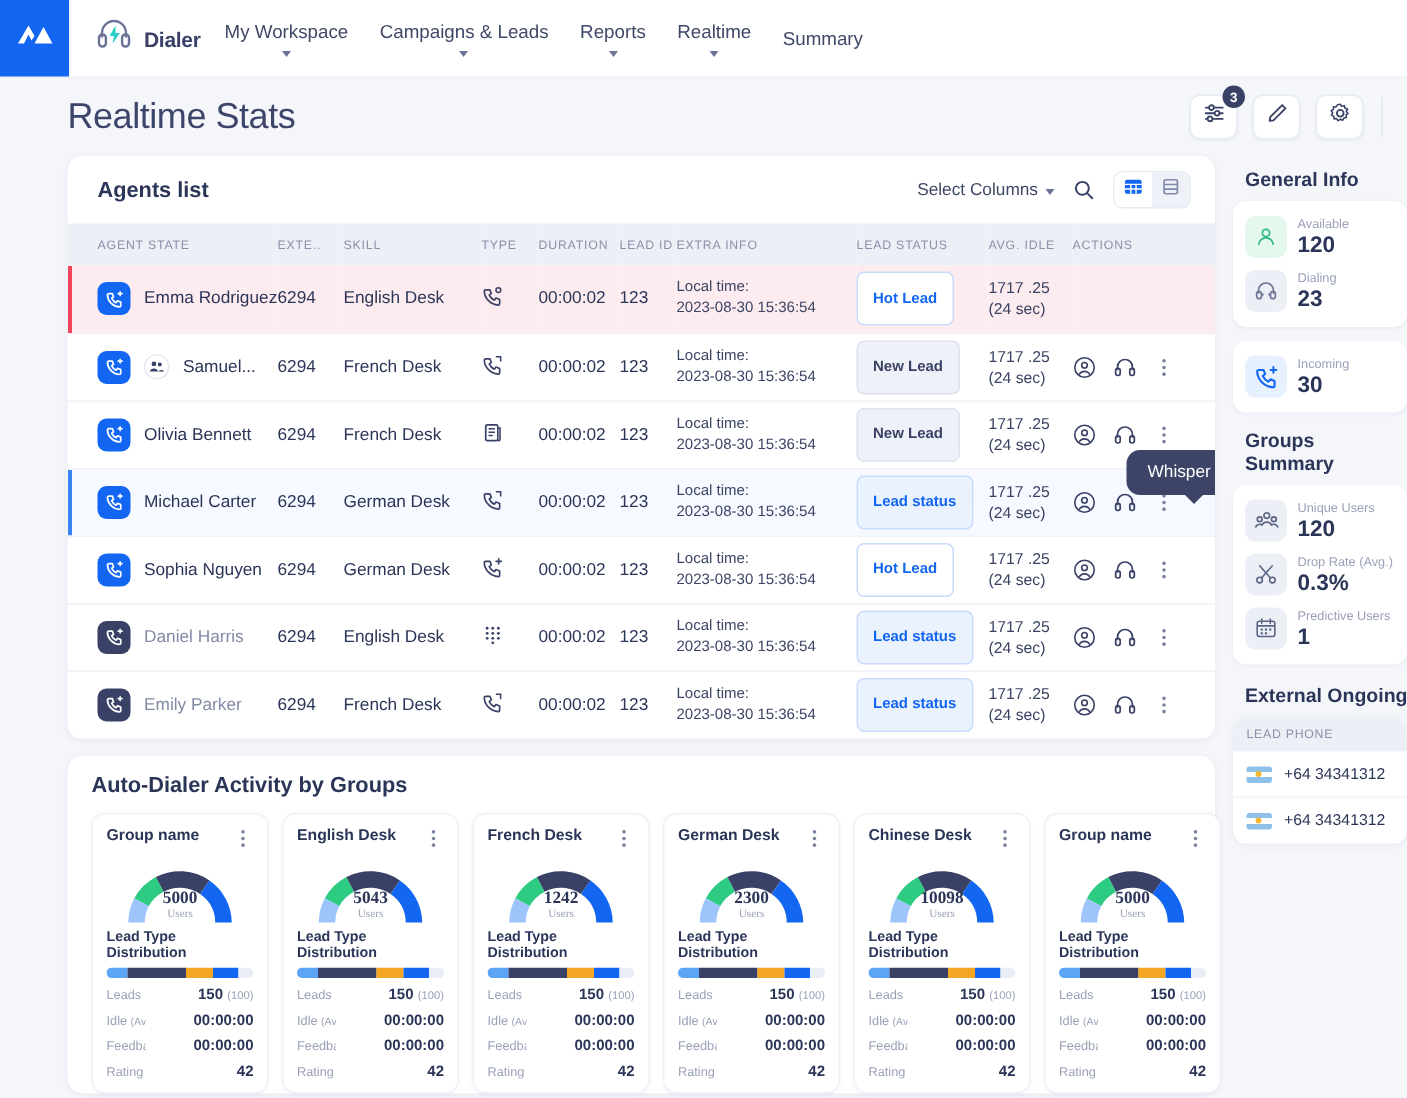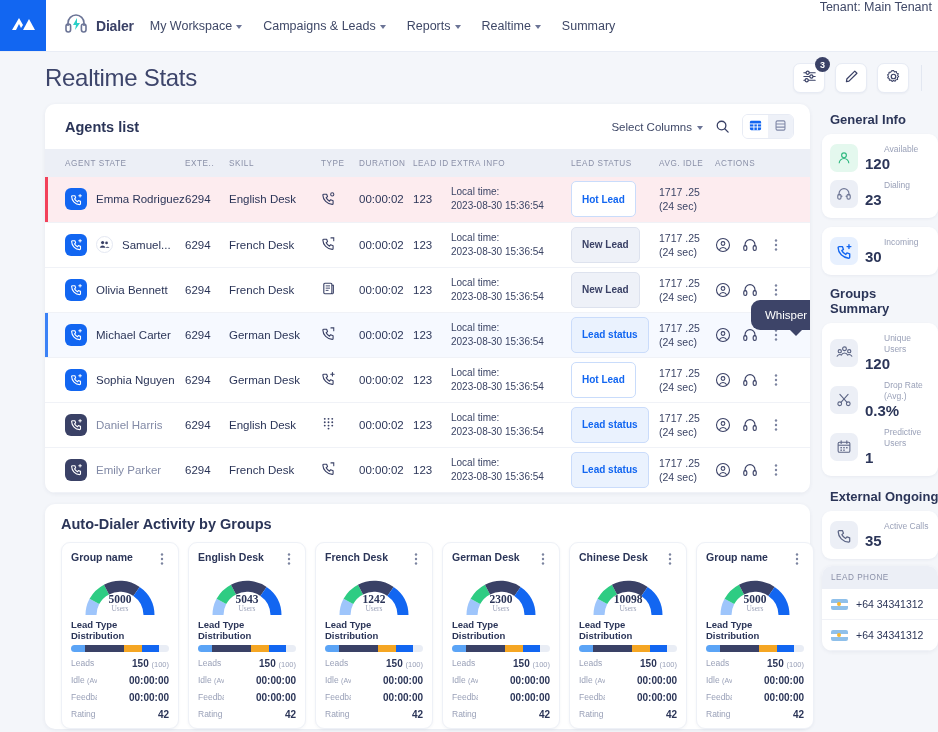--- a/index.html
+++ b/index.html
@@ -28,21 +28,21 @@
     padding: 0 16px 0 18px;
   }
   .brand-name {
     font-size: 14px; font-weight: bold; color: #3a4166;
     letter-spacing: -0.2px;
   }
   .navlinks { display: flex; align-items: center; gap: 21px; }
   .navlink {
     font-size: 12.5px; color: #3f4867;
     display: flex; align-items: center; gap: 4px;
-    cursor: pointer; white-space: nowrap;
+    cursor: pointer; white-space: nowrap; flex-direction: column;
   }
   .caret {
     width: 0; height: 0;
     border-left: 3.5px solid transparent;
     border-right: 3.5px solid transparent;
     border-top: 4px solid #6b7496;
     margin-top: 2px;
   }
   .tenant {
     margin-left: auto; padding-right: 6px;
@@ -207,21 +207,21 @@
     box-shadow: 0 1px 3px rgba(40,55,100,.06); margin-bottom: 9px;
   }
   .srow { display: flex; align-items: center; gap: 7px; padding: 4px 0; }
   .sicon {
     width: 28px; height: 28px; border-radius: 7px; flex: 0 0 28px;
     display: flex; align-items: center; justify-content: center;
   }
   .si-green { background: #e4f8ee; }
   .si-gray  { background: #eceff6; }
   .si-blue  { background: #e7f0fe; }
-  .slbl { font-size: 8.5px; color: #9aa1b8; line-height: 11px; margin-left: 19px; }
+  .slbl { font-size: 8.5px; color: #9aa1b8; line-height: 11px; }
   .sval { font-size: 15px; font-weight: bold; color: #2b3558; line-height: 17px; }
   .lead-phone-head {
     background: #eceff6; font-size: 8.2px; letter-spacing: .5px;
     color: #8a90a8; padding: 7px 9px; border-radius: 5px 5px 0 0;
   }
   .lp-row {
     display: flex; align-items: center; gap: 8px;
     padding: 9px 9px; border-bottom: 1px solid #f0f2f7; font-size: 10.5px;
   }
   .flag {
@@ -271,21 +271,20 @@
       <i class="caret"></i>
     </div>
     <div class="navlink">
       <span>Realtime</span>
       <i class="caret"></i>
     </div>
     <div class="navlink">
       <span>Summary</span>
     </div>
   </div>
-  <div class="tenant">Tenant: Main Tenant</div>
 </div>
 
 <div class="page-head">
   <div class="page-title">Realtime Stats</div>
   <div class="head-tools">
     <div class="tool-btn">
       <span>
         <svg width="15" height="15" viewBox="0 0 16 16">
           <g stroke="#3a4166" stroke-width="1.3" stroke-linecap="round">
             <path d="M2 4 h12"></path>
@@ -1237,33 +1236,20 @@
             </svg>
           </span>
       <span>
         <span class="slbl" style="display:block">Predictive Users</span>
         <span class="sval" style="display:block">1</span>
       </span>
     </div>
       </div>
 
     <div class="side-title" style="padding-top:4px;white-space:nowrap;text-align:right;">External Ongoing</div>
-    <div class="scard" id="ext" style="margin-bottom:7px;">
-        <div class="srow">
-      <span class="sicon si-gray">
-            <svg width="17" height="17" viewBox="0 0 18 18">
-              <path d="M3.4 3.8 h3.4 l1.1 2.9 -1.7 1.4 a9 9 0 0 0 4 4 l1.4-1.7 2.9 1.1 v3.4 a1.1 1.1 0 0 1-1.1 1.1 C7.3 15.7 2.4 10.8 2.3 4.9 a1.1 1.1 0 0 1 1.1-1.1 Z" fill="none" stroke="#5b6484" stroke-width="1.3" stroke-linejoin="round"></path>
-            </svg>
-          </span>
-      <span>
-        <span class="slbl" style="display:block">Active Calls</span>
-        <span class="sval" style="display:block">35</span>
-      </span>
-    </div>
-      </div>
 
     <div class="card" style="overflow:hidden;">
       <div class="lead-phone-head">LEAD PHONE</div>
       <div id="lp-list">
           <div class="lp-row">
      <span class="flag"></span>
      <span>+64 34341312</span>
    </div>
           <div class="lp-row">
      <span class="flag"></span>

